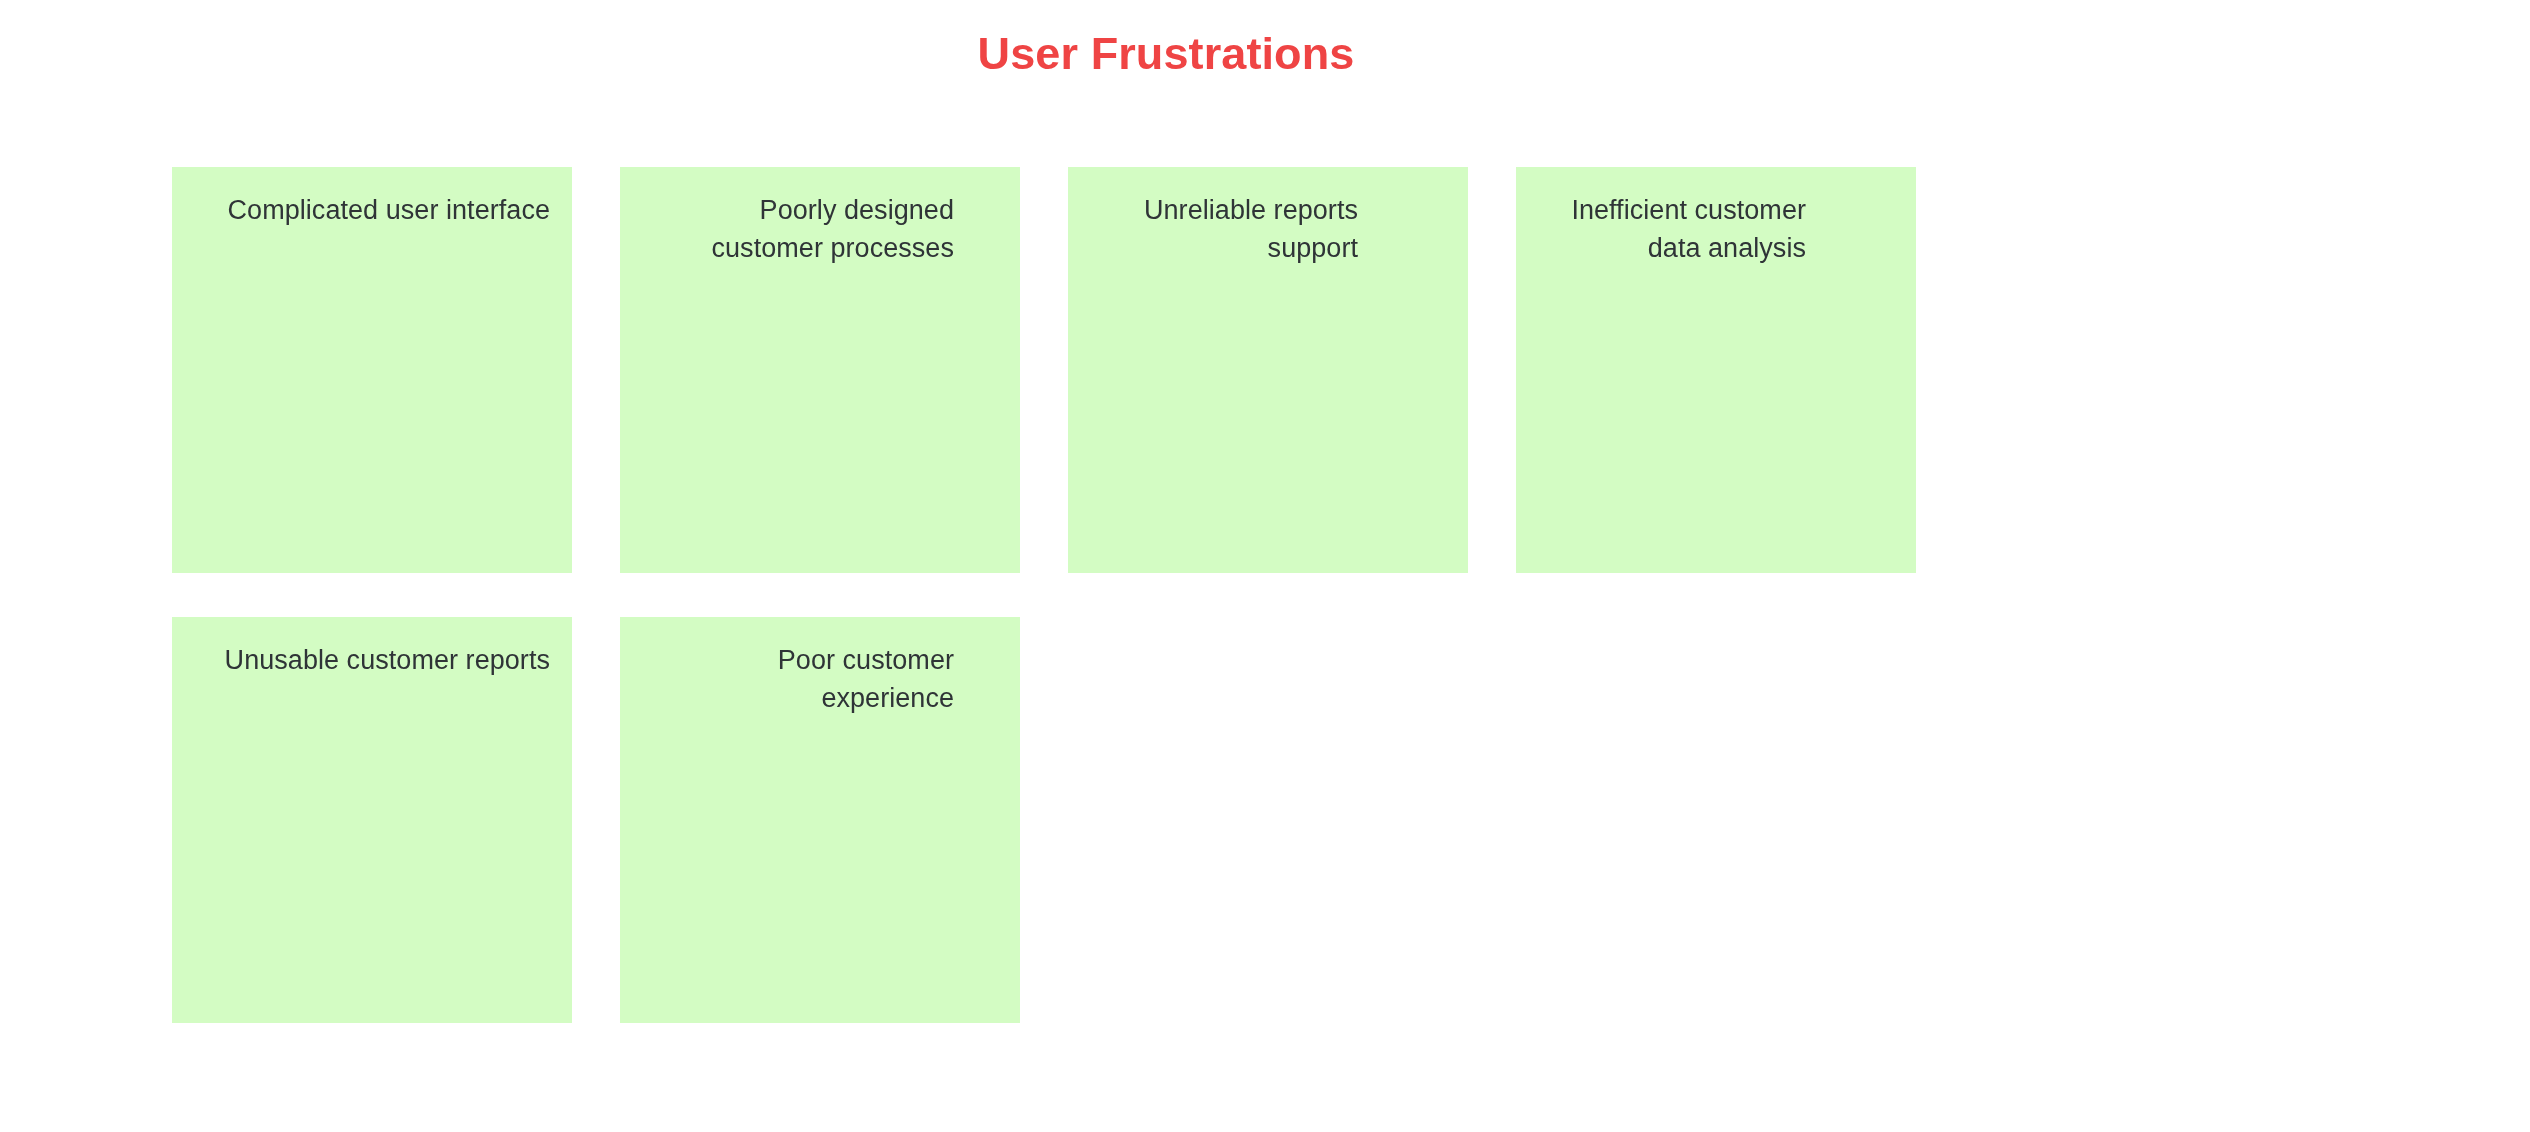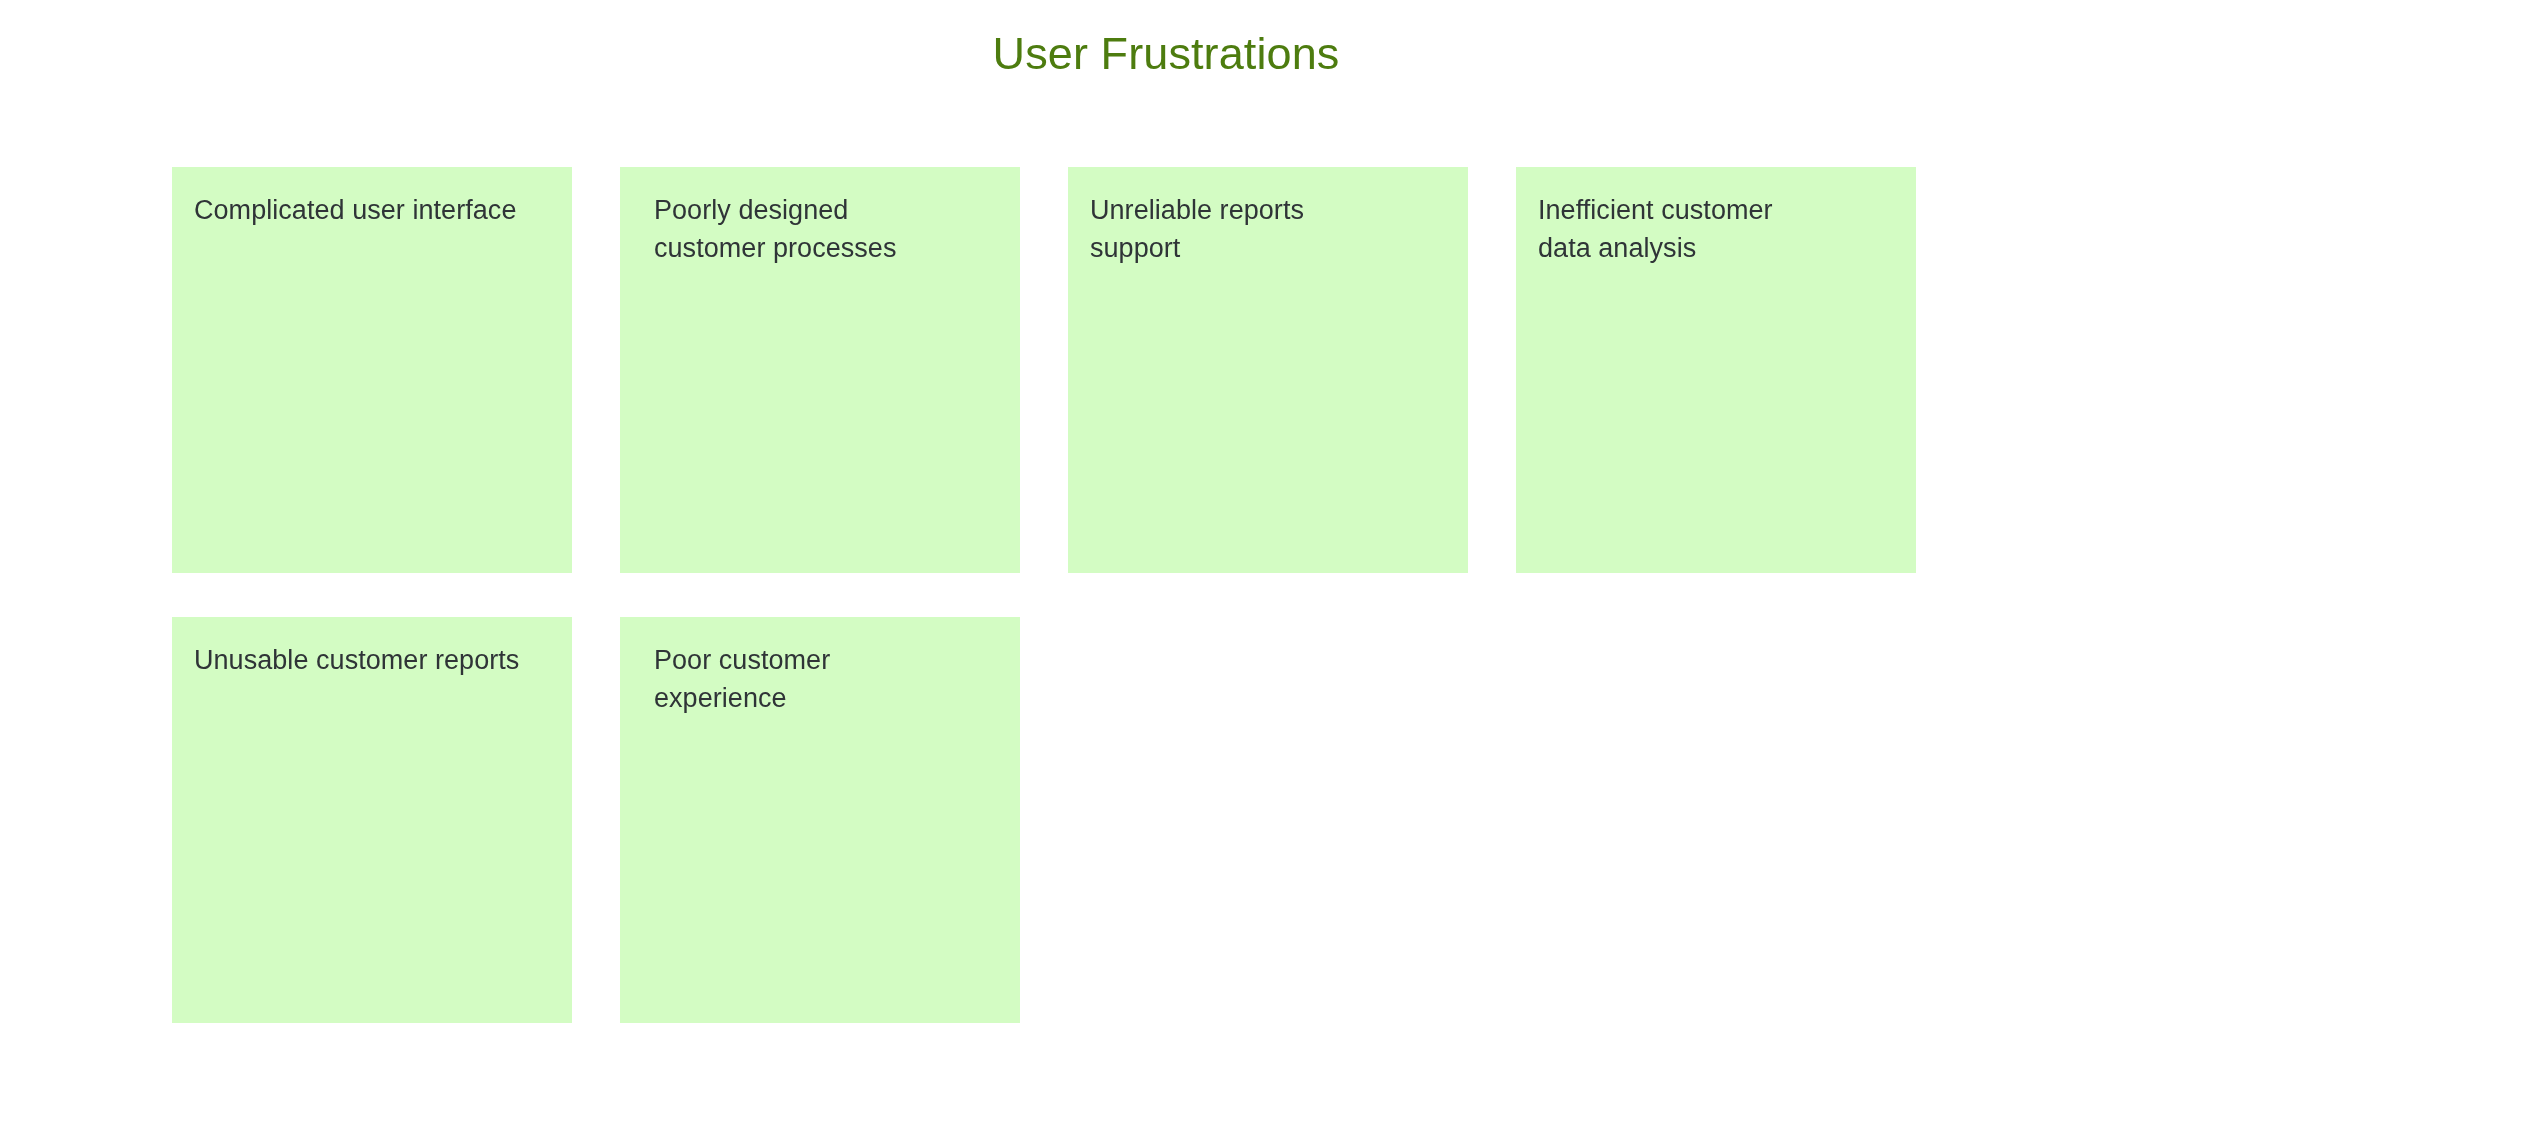--- a/index.html
+++ b/index.html
@@ -22,41 +22,42 @@
     box-sizing: border-box;
   }
 
   .board-title {
     position: absolute;
     top: 28px;
     left: 0;
     width: 2332px;
     text-align: center;
     font-size: 45px;
-    font-weight: 400;
+    font-weight: 700;
     line-height: 1.15;
-    color: #4d7c0f;
+    color: #ef4444;
     letter-spacing: 0.1px;
     white-space: nowrap;
   }
 
   .card-grid {
     position: absolute;
     top: 167px;
     left: 172px;
     width: 2232px;
     display: flex;
     flex-direction: column;
     gap: 44px;
   }
 
   .card-row {
     display: flex;
     flex-direction: row;
     gap: 48px;
+    text-align: right;
   }
 
   .sticky-card {
     width: 400px;
     height: 406px;
     background: #d3fcc3;
     box-sizing: border-box;
     padding: 24px 22px 20px 22px;
     border: 0;
     border-radius: 0;

